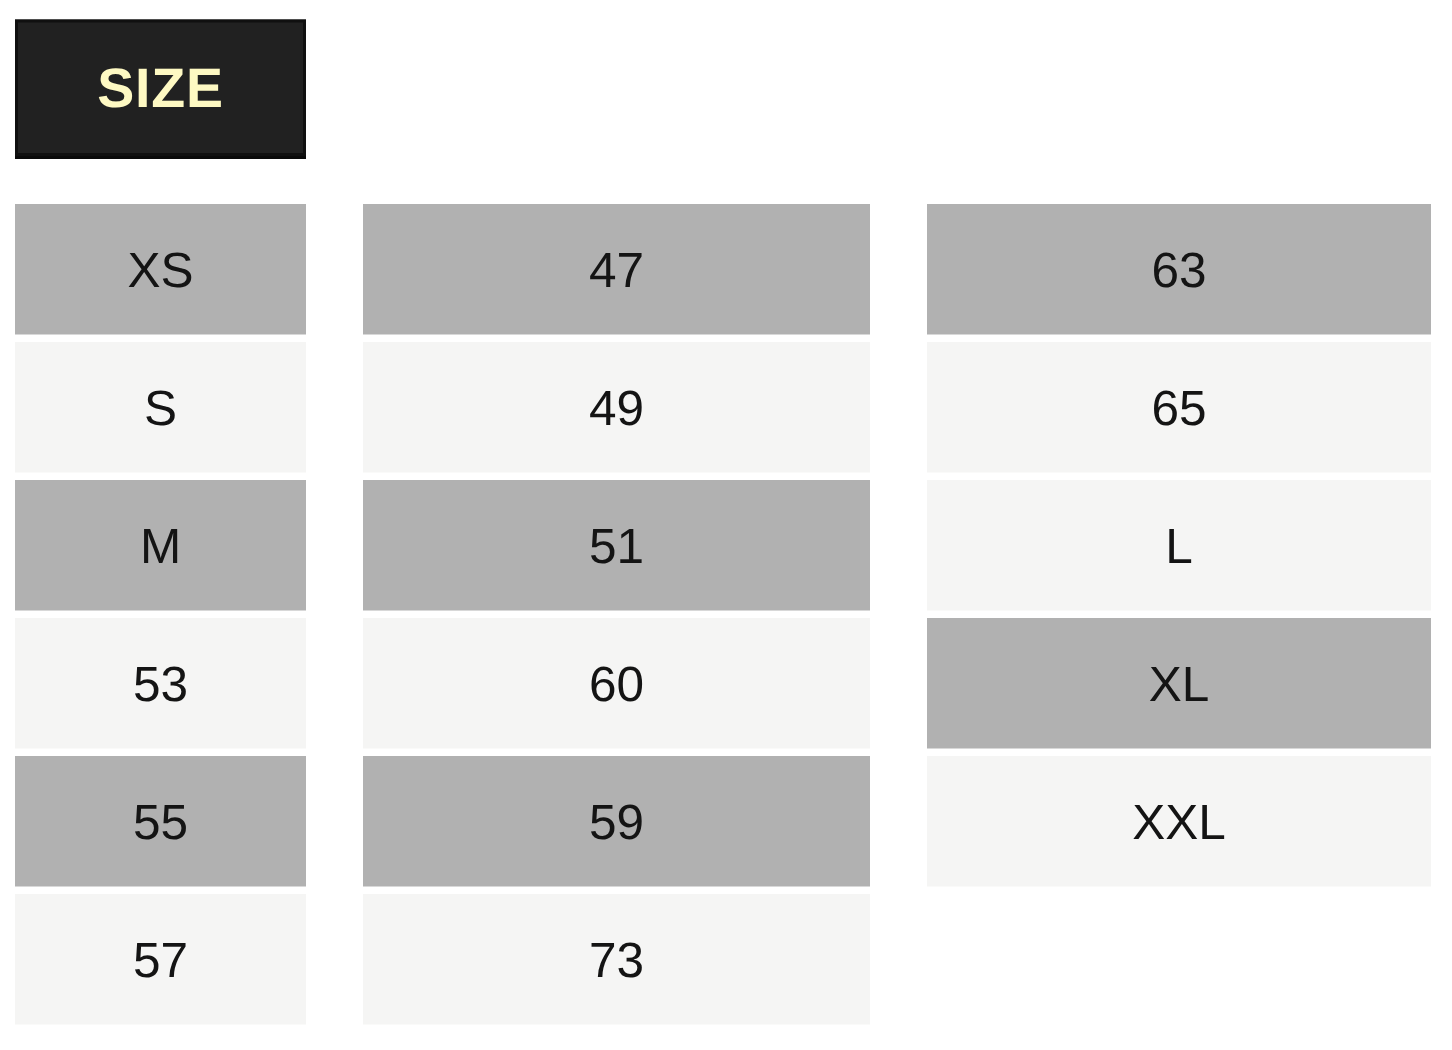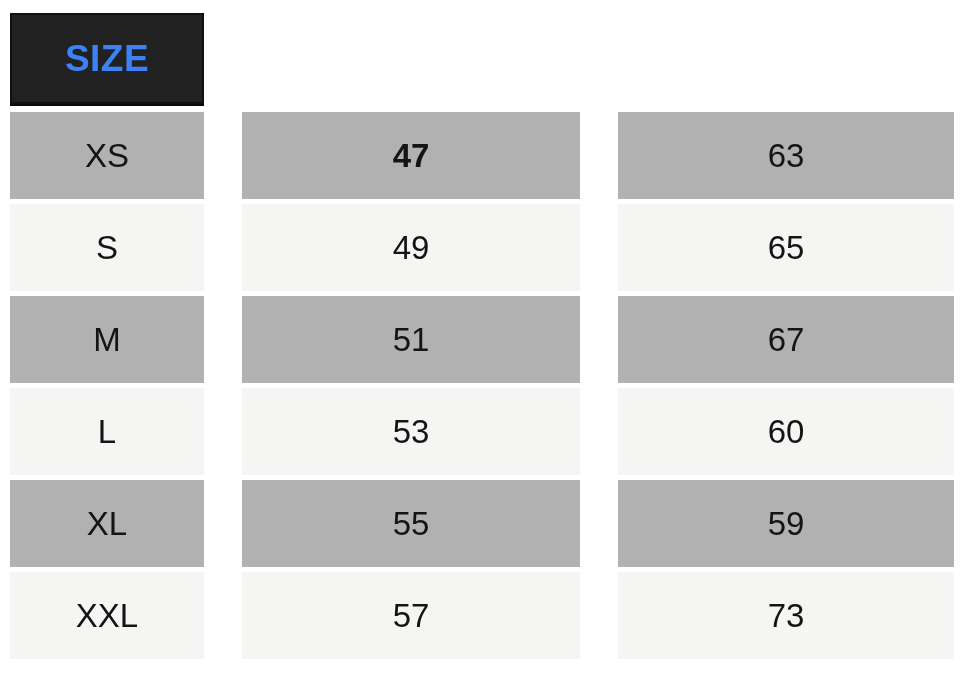--- a/index.html
+++ b/index.html
@@ -19,68 +19,67 @@
   }
   .grid {
     display: grid;
     grid-template-columns: 194px 338px 336px;
     column-gap: 38px;
   }
   .header-grid {
     grid-auto-rows: 91px;
   }
   .body-grid {
-    margin-top: 8px;
+    margin-top: 32px;
     grid-auto-rows: 87px;
     row-gap: 5px;
   }
   .hcell {
     background: #212121;
     border: 2px solid #101010;
     box-sizing: border-box;
-    color: #3b82f6;
+    color: #fef9c3;
     font-size: 37px;
     font-weight: 700;
     letter-spacing: 0.5px;
     display: flex;
     align-items: center;
     justify-content: center;
     box-shadow: 0 2px 0 #0a0a0a;
   }
   .cell {
     display: flex;
     align-items: center;
     justify-content: center;
     font-size: 33px;
     font-weight: 400;
     color: #141414;
   }
   .cell.gray  { background: #b1b1b1; }
   .cell.light { background: #f5f5f4; }
-  .cell.bold  { font-weight: 700; }
+  .cell.bold  { font-weight: 400; }
 </style>
 </head>
 <body>
 
 <div class="sheet">
 
   <div class="grid header-grid">
     <div class="hcell">SIZE</div>
   </div>
 
   <div class="grid body-grid" id="table-body">
       <div class="cell gray">XS</div>
       <div class="cell gray bold">47</div>
       <div class="cell gray">63</div>
       <div class="cell light">S</div>
       <div class="cell light">49</div>
       <div class="cell light">65</div>
       <div class="cell gray">M</div>
       <div class="cell gray">51</div>
-      <div class="cell gray">67</div>
       <div class="cell light">L</div>
       <div class="cell light">53</div>
       <div class="cell light">60</div>
       <div class="cell gray">XL</div>
       <div class="cell gray">55</div>
       <div class="cell gray">59</div>
       <div class="cell light">XXL</div>
       <div class="cell light">57</div>
       <div class="cell light">73</div>
     </div>

